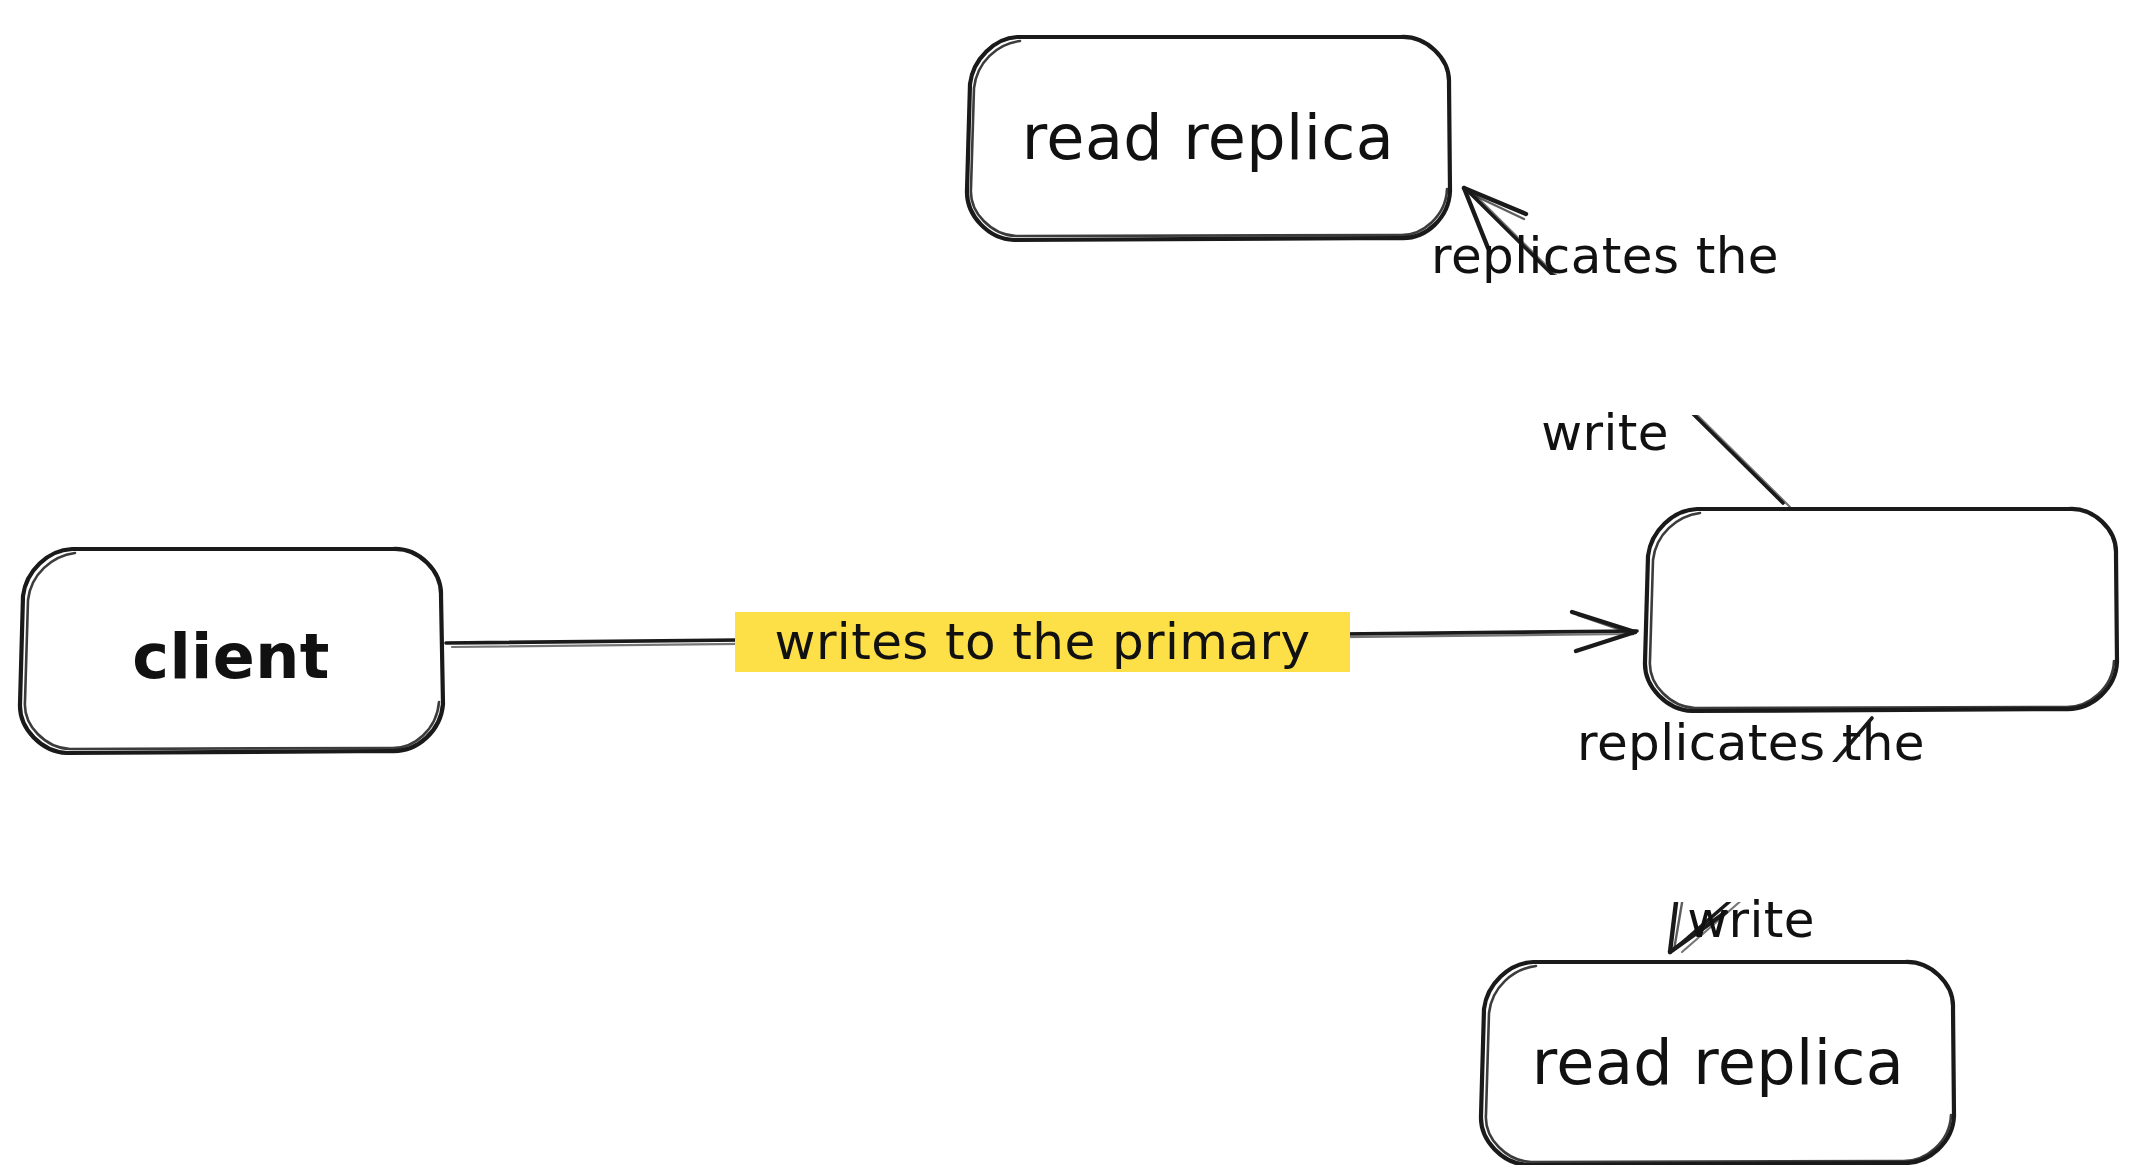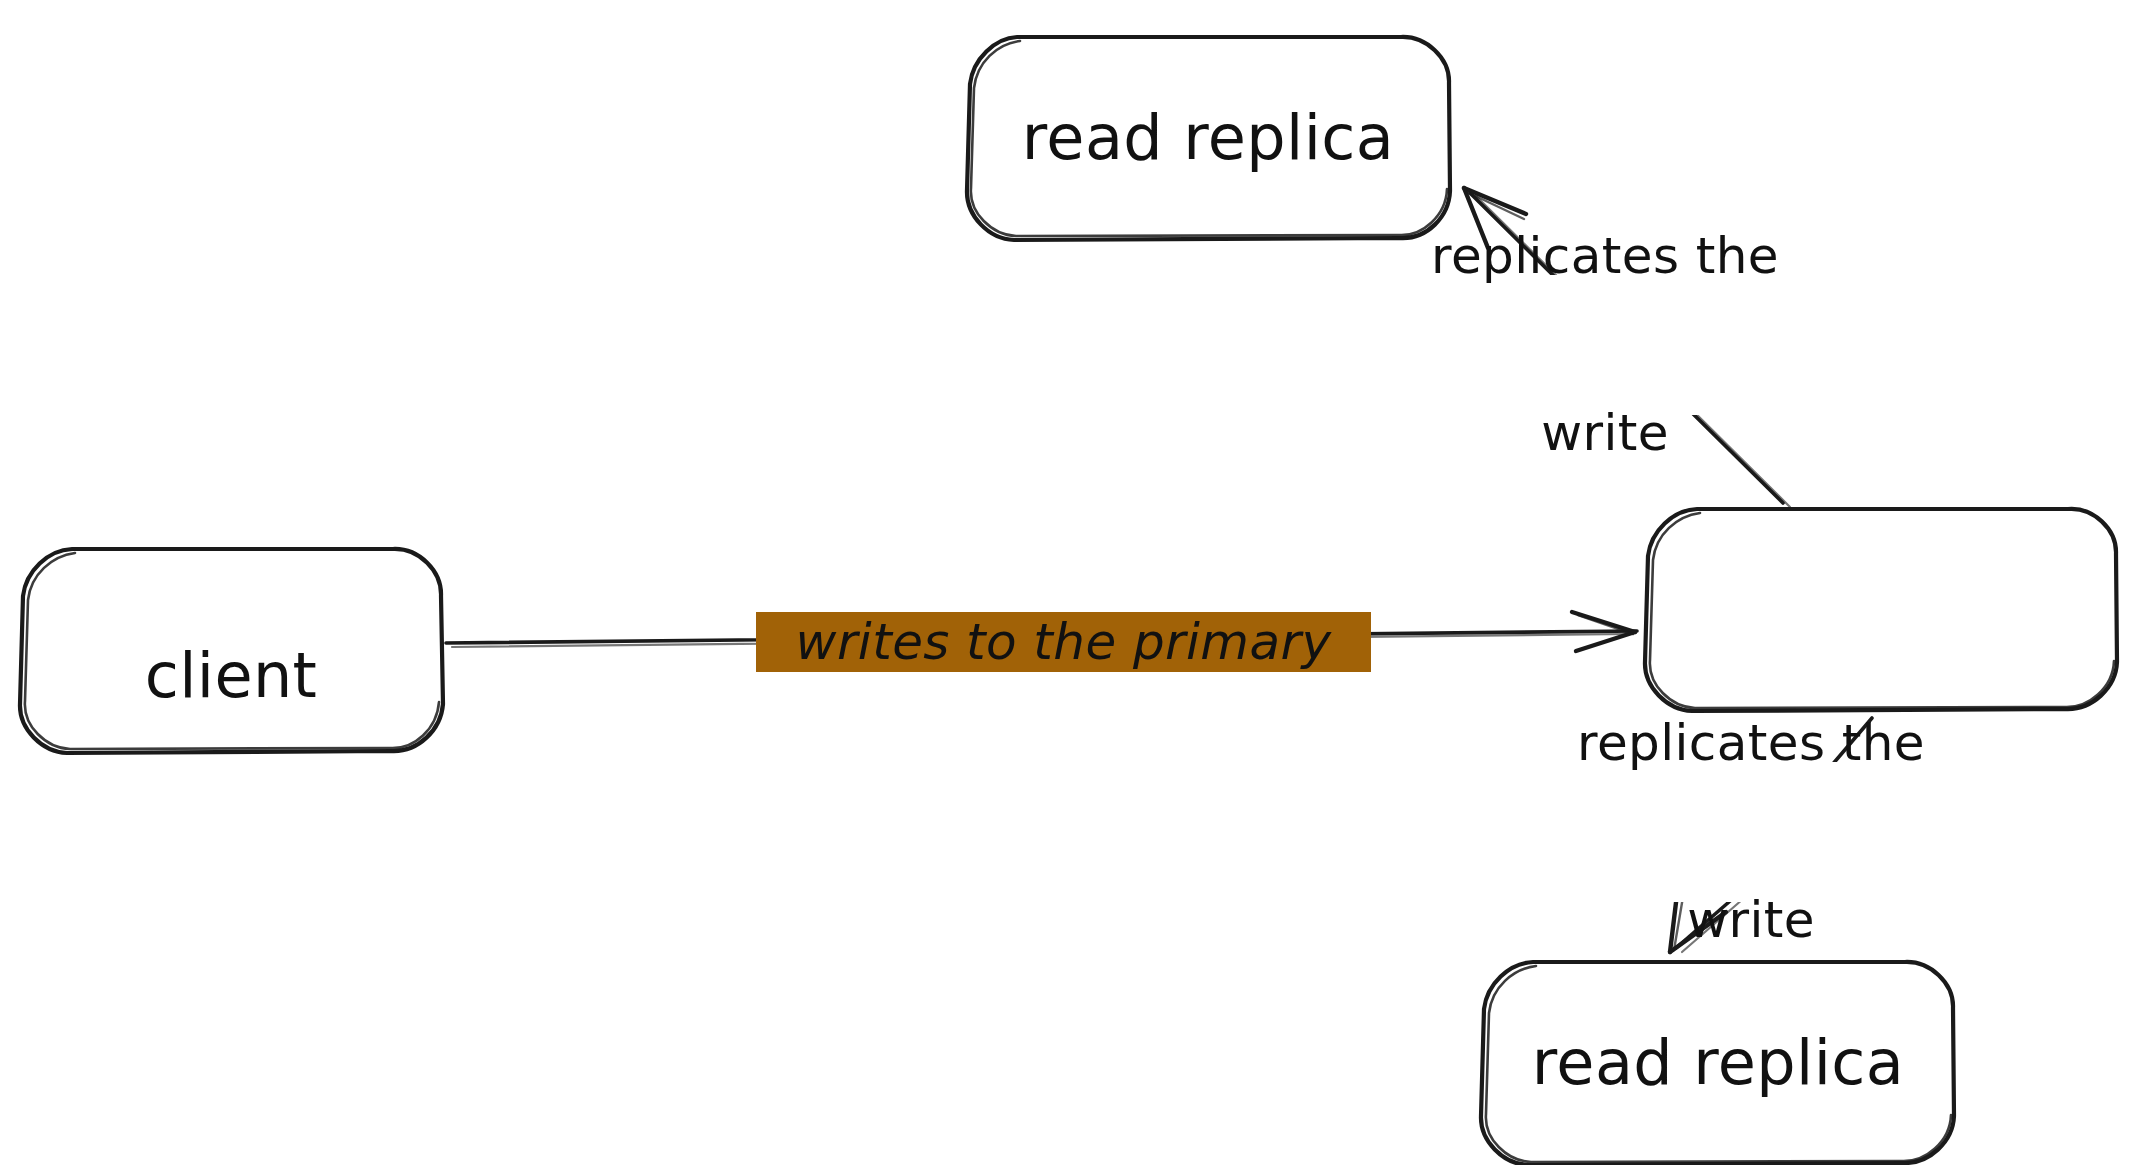--- a/index.html
+++ b/index.html
@@ -51,37 +51,36 @@
   .hand {
     font-family: "DejaVu Sans", sans-serif;
     font-style: normal;
   }
   
   #label-read-replica-top {
     left: 965px; top: 15px; width: 486px; height: 206px;
     display: flex; align-items: center; justify-content: center;
   }
   #label-client {
-    left: 18px; top: 552px; width: 426px; height: 207px;
-    display: flex; align-items: center; justify-content: center;
+    left: 18px; top: 533px; width: 426px; height: 207px;
+    display: flex; align-items: center; justify-content: center; font-weight: bold;
   }
   #label-primary-replica {
     left: 1643px; top: 487px; width: 476px; height: 204px;
     display: flex; align-items: center; justify-content: center;
   }
   #label-read-replica-bottom {
     left: 1480px; top: 940px; width: 476px; height: 206px;
     display: flex; align-items: center; justify-content: center;
   }
   
   #label-edge-write {
-    left: 756px; top: 592px; width: 615px; height: 60px;
-    display: flex; align-items: center; justify-content: center;
-    background: #a16207;
-    font-style: italic;
+    left: 735px; top: 592px; width: 615px; height: 60px;
+    display: flex; align-items: center; justify-content: center;
+    background: #fde047;
   }
   #label-edge-repl-top {
     left: 1400px; top: 255px; width: 410px; height: 140px;
     display: flex; align-items: center; justify-content: center;
     background: #ffffff;
   }
   #label-edge-repl-bottom {
     left: 1548px; top: 742px; width: 406px; height: 140px;
     display: flex; align-items: center; justify-content: center;
     background: #ffffff;

